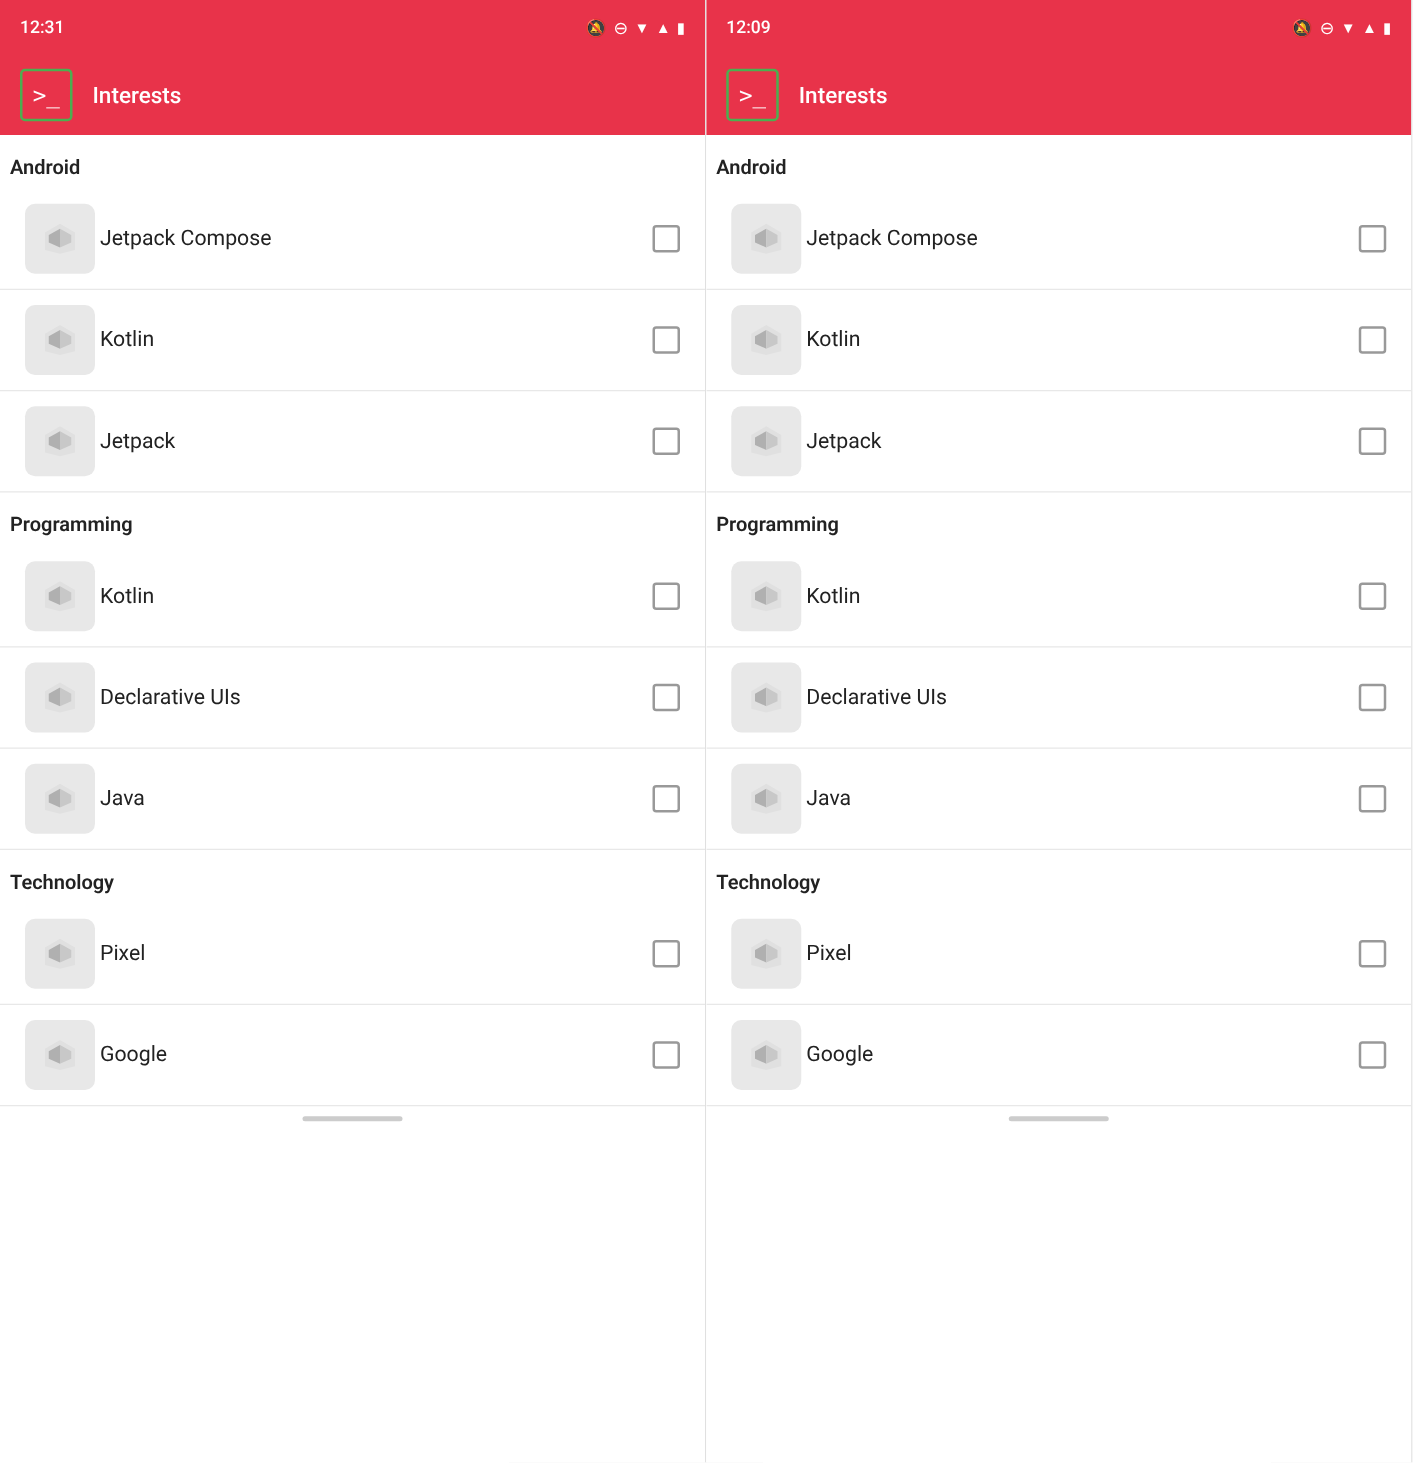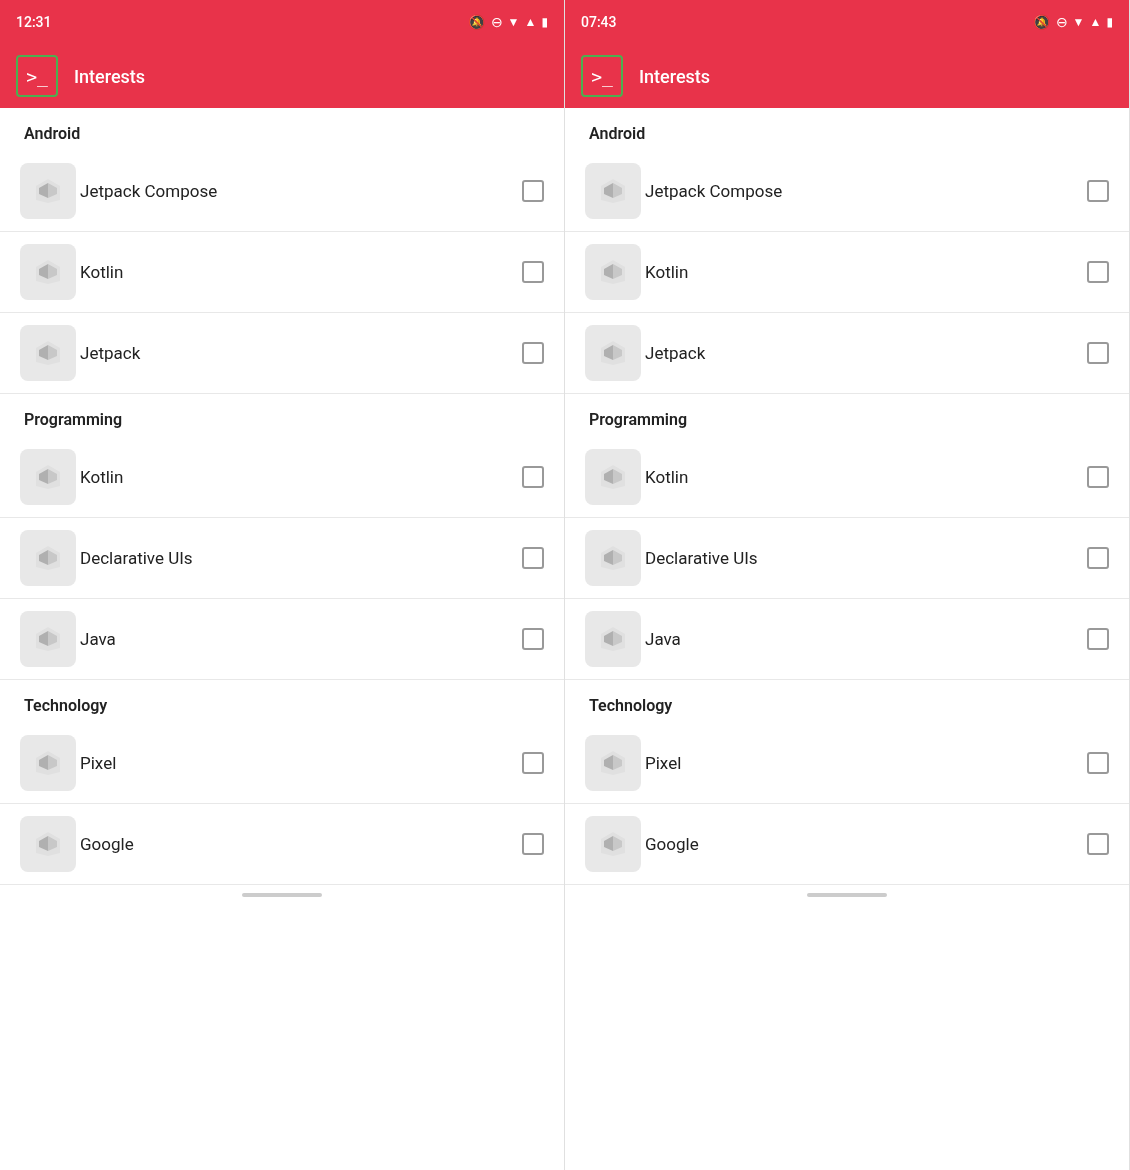--- a/index.html
+++ b/index.html
@@ -86,21 +86,21 @@
     
     .content {
       flex: 1;
       overflow-y: auto;
       background: #ffffff;
       padding-bottom: 20px;
     }
 
     
     .section-header {
-      padding: 16px 20px 8px 24px;
+      padding: 16px 20px 8px 8px;
       font-size: 16px;
       font-weight: 600;
       color: #222;
     }
 
     
     .list-item {
       display: flex;
       align-items: center;
       padding: 12px 20px;
@@ -279,21 +279,21 @@
   </svg>
           </div>
           <span class="item-label">Google</span>
           <input type="checkbox" class="item-checkbox" style="">
         </div>
         <div class="scroll-indicator"></div>
       </div>
     </div>
     <div class="phone-panel">
       <div class="status-bar">
-        <span class="status-time">07:43</span>
+        <span class="status-time">12:09</span>
         <div class="status-icons">
     <span class="status-icon" style="font-size:14px;">🔕</span>
     <span class="status-icon" style="font-size:14px;">⊖</span>
     <span class="status-icon" style="font-size:12px;">▼</span>
     <span class="status-icon" style="font-size:12px;">▲</span>
     <span class="status-icon" style="font-size:12px;">▮</span>
   </div>
       </div>
       <div class="app-bar">
         <div class="app-bar-icon">

